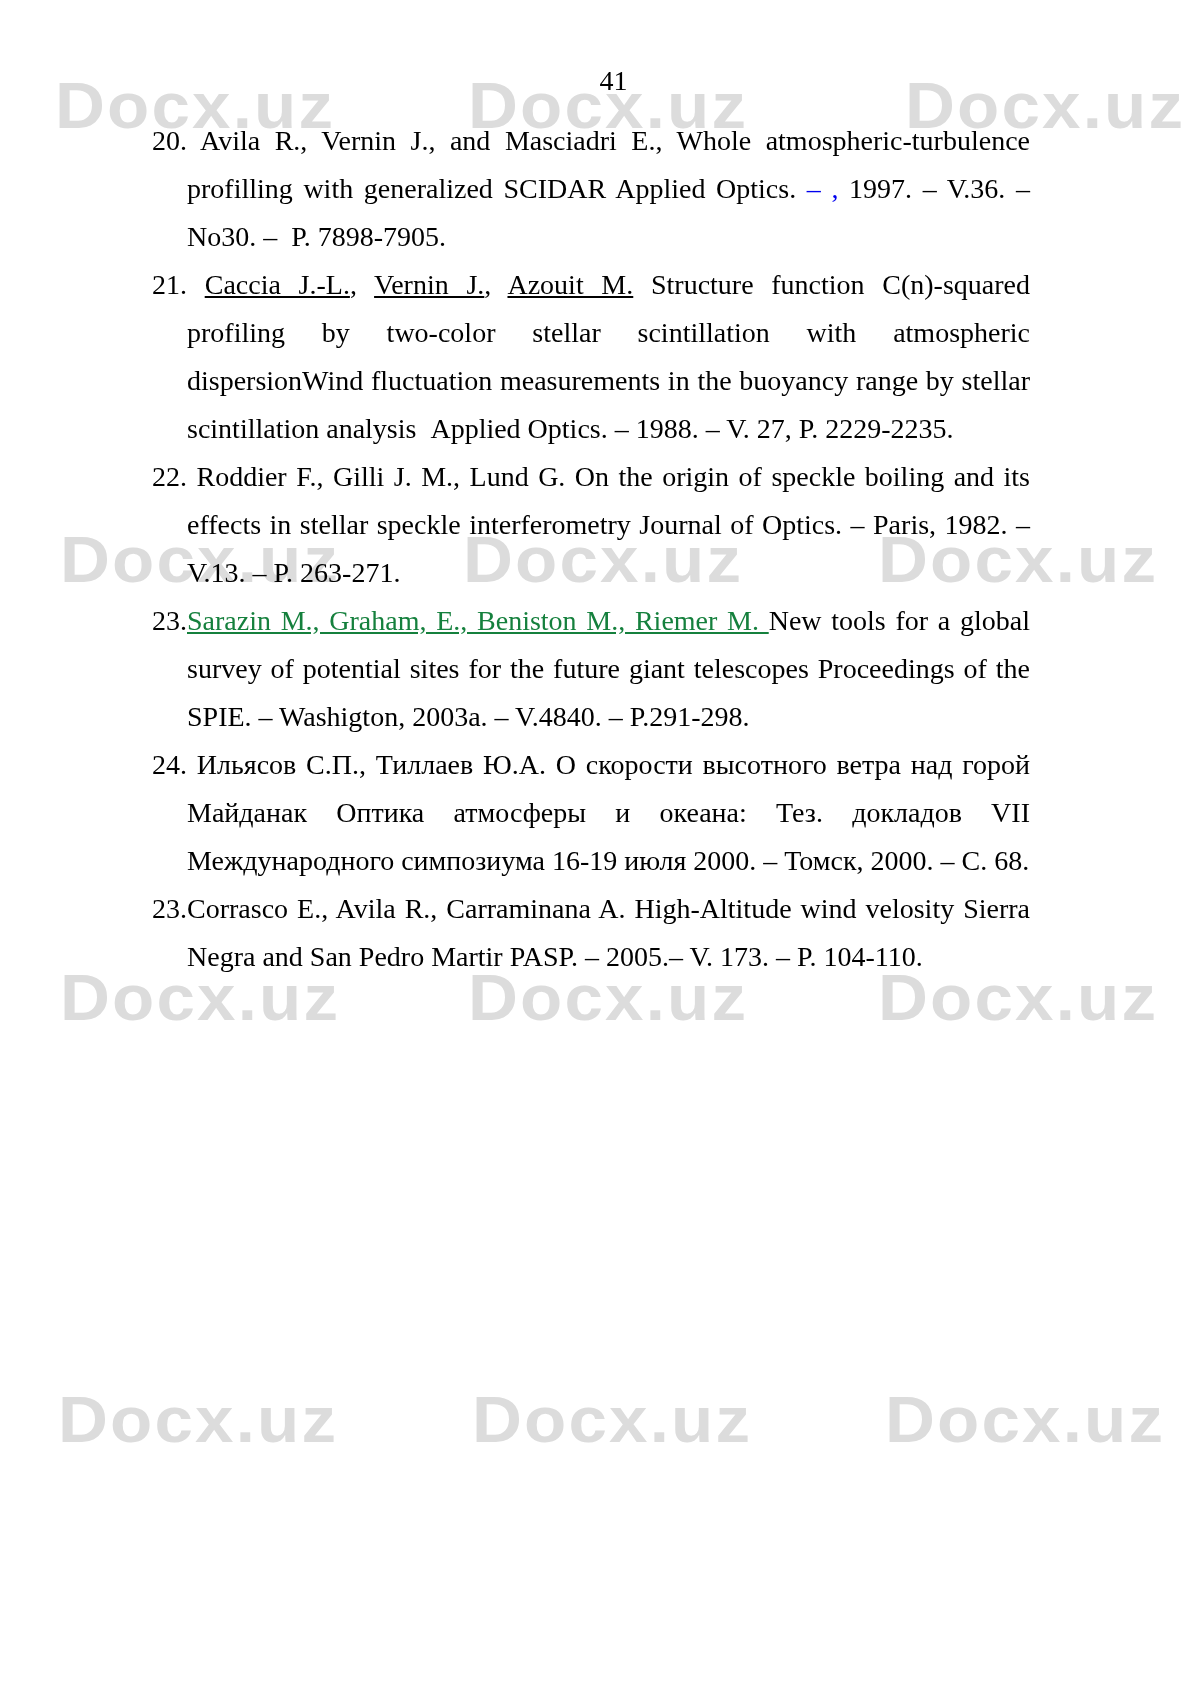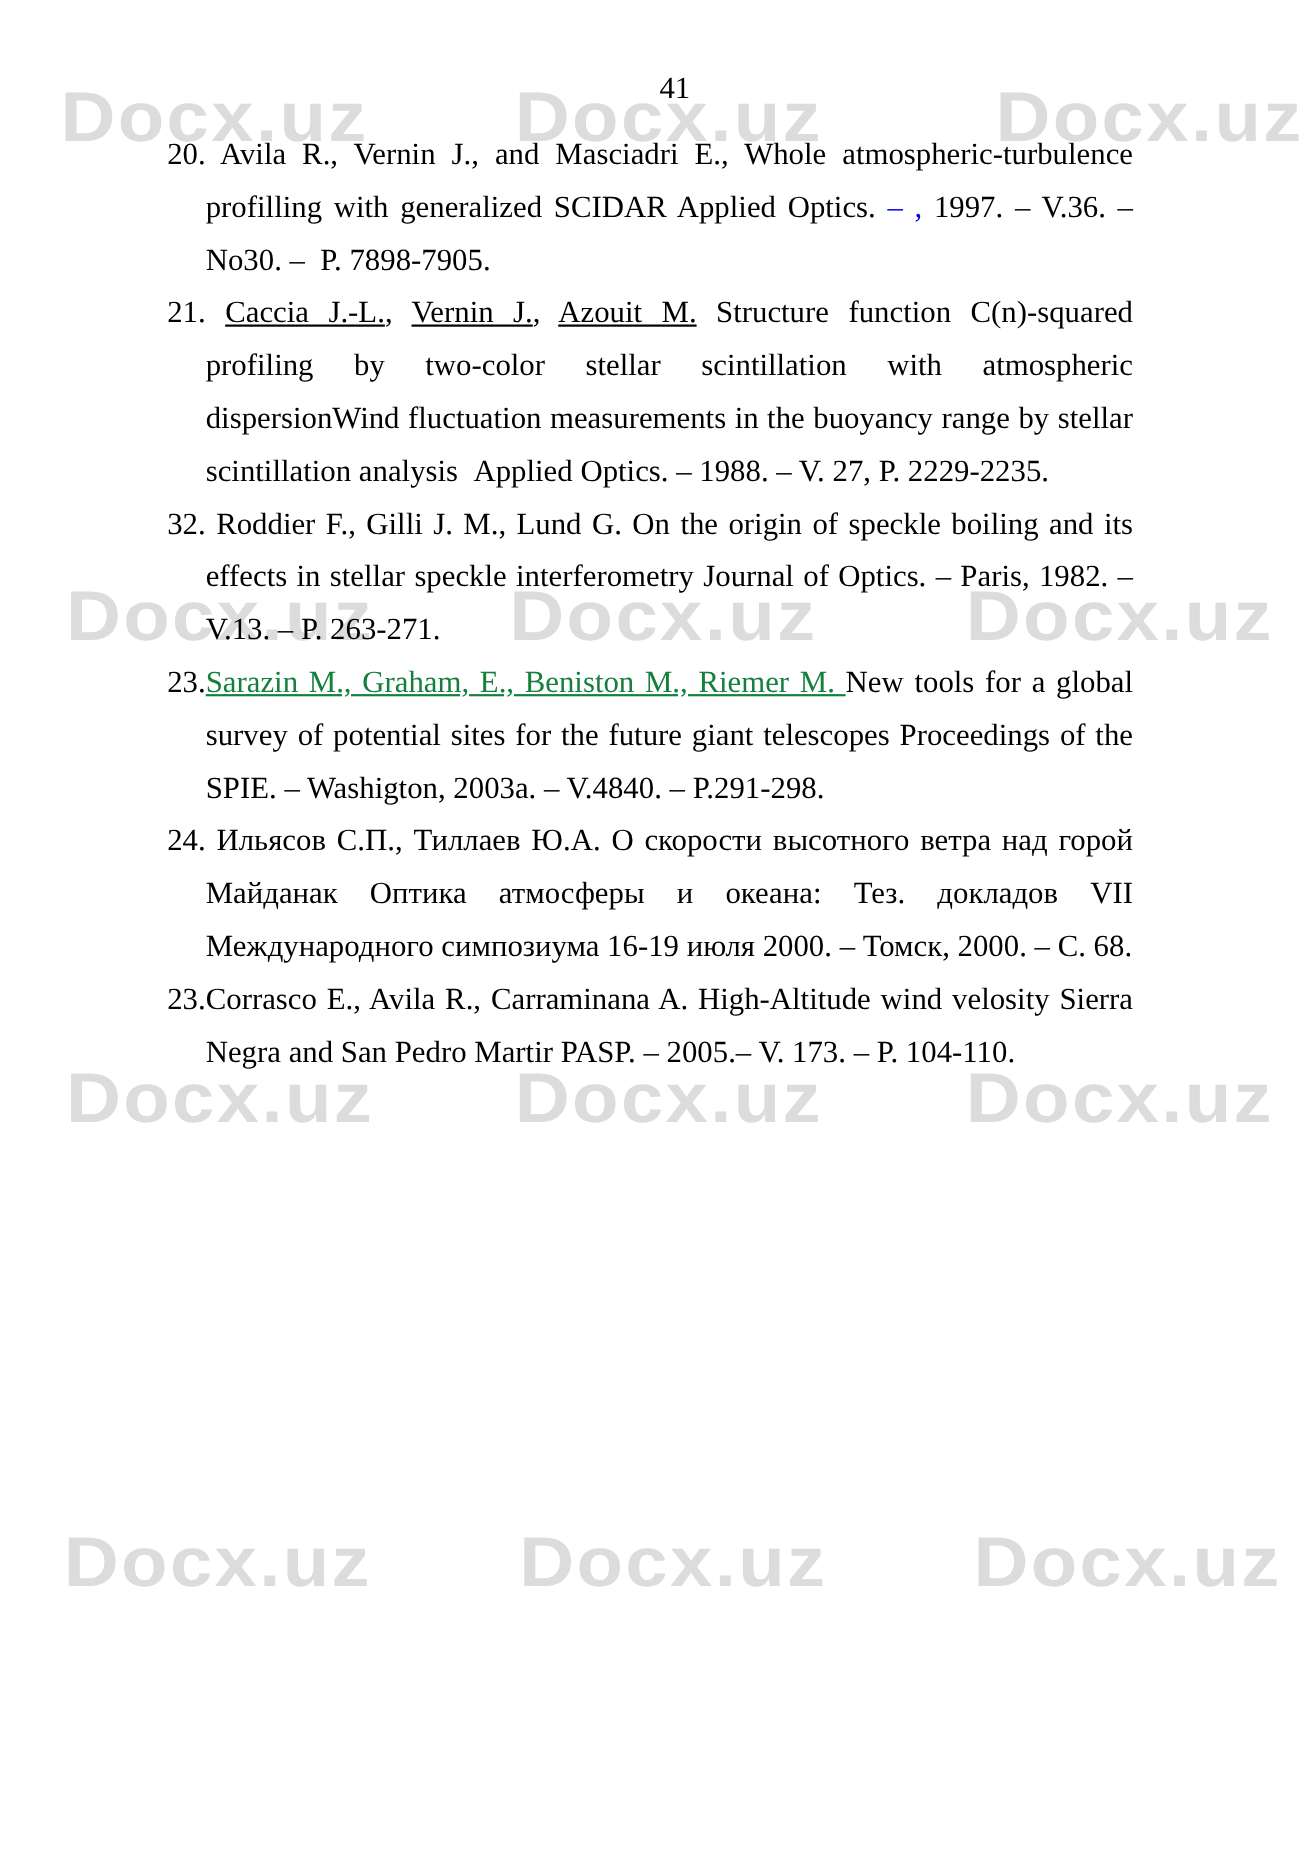--- a/index.html
+++ b/index.html
@@ -76,19 +76,19 @@
     <span class="wm" style="left: 58px; top: 1388px; color: rgb(220, 220, 220);">Docx.uz</span>
     <span class="wm" style="left: 472px; top: 1388px; color: rgb(220, 220, 220);">Docx.uz</span>
     <span class="wm" style="left: 885px; top: 1388px; color: rgb(220, 220, 220);">Docx.uz</span>
   </div>
 
   <div class="page-number">41</div>
 
   <div class="refs" id="refs">
       <div class="ref"><span class="num">20. </span><span class="plain">Avila R., Vernin J., and Masciadri E., Whole atmospheric-turbulence profilling with generalized SCIDAR Applied Optics. </span><span class="link-plain" style="color: rgb(0, 0, 238);">– ,</span><span class="plain"> 1997. – V.36. – No30. –&nbsp; P. 7898-7905.</span></div>
       <div class="ref"><span class="num">21. </span><span class="underline">Caccia J.-L.</span><span class="plain">, </span><span class="underline">Vernin J.</span><span class="plain">, </span><span class="underline">Azouit M.</span><span class="plain"> Structure function C(n)-squared profiling by two-color stellar scintillation with atmospheric dispersionWind fluctuation measurements in the buoyancy range by stellar scintillation analysis &nbsp;Applied Optics. – 1988. – V. 27, P. 2229-2235.</span></div>
-      <div class="ref"><span class="num">32. </span><span class="plain">Roddier F., Gilli J. M., Lund G. On the origin of speckle boiling and its effects in stellar speckle interferometry Journal of Optics. – Paris, 1982. – V.13. – P. 263-271.</span></div>
+      <div class="ref"><span class="num">22. </span><span class="plain">Roddier F., Gilli J. M., Lund G. On the origin of speckle boiling and its effects in stellar speckle interferometry Journal of Optics. – Paris, 1982. – V.13. – P. 263-271.</span></div>
       <div class="ref"><span class="num">23.</span><span class="link" style="color: #15803d;">Sarazin M., Graham, E., Beniston M., Riemer M. </span><span class="plain">New tools for a global survey of potential sites for the future giant telescopes Proceedings of the SPIE. – Washigton, 2003a. – V.4840. – P.291-298.</span></div>
       <div class="ref"><span class="num">24. </span><span class="plain">Ильясов С.П., Тиллаев Ю.А. О скорости высотного ветра над горой Майданак Оптика атмосферы и океана: Тез. докладов VII Международного симпозиума 16-19 июля 2000. – Томск, 2000. – С. 68.</span></div>
       <div class="ref"><span class="num">23.</span><span class="plain">Corrasco E., Avila R., Carraminana A. High-Altitude wind velosity Sierra Negra and San Pedro Martir PASP. – 2005.– V. 173. – P. 104-110.</span></div>
     </div>
 
 </div>
 
 </body></html>

